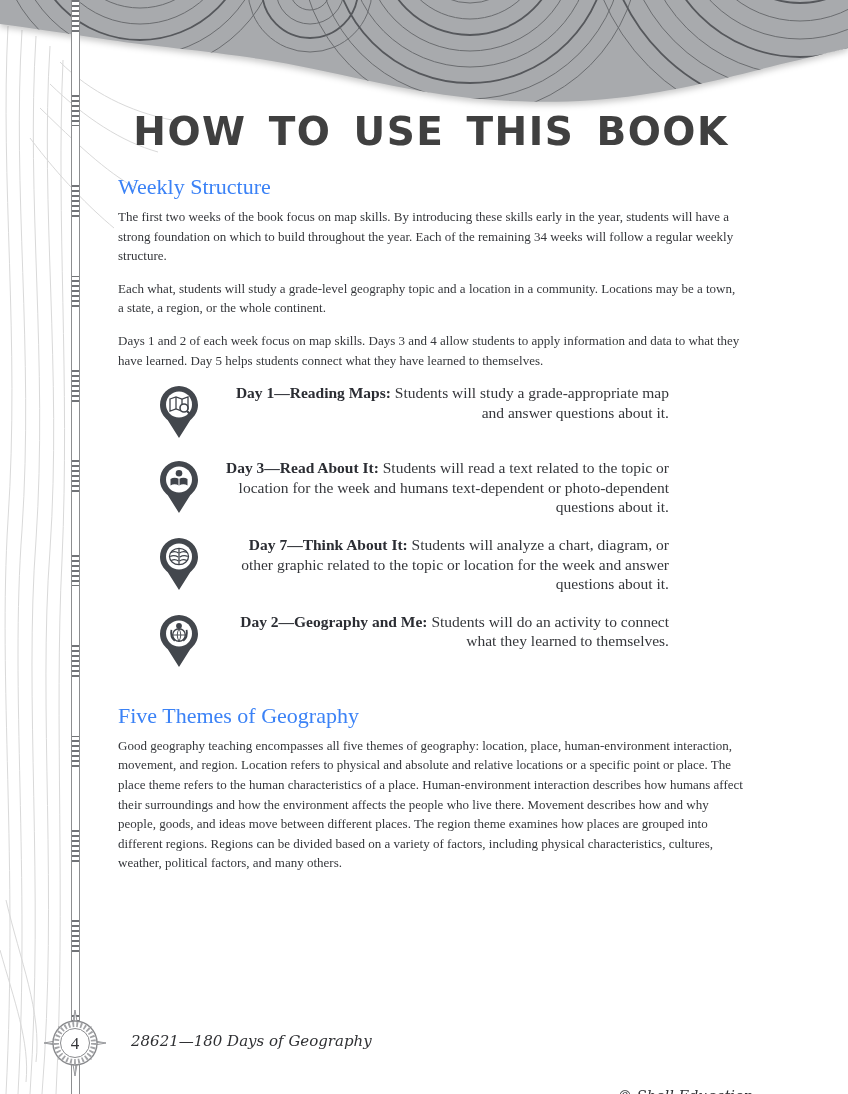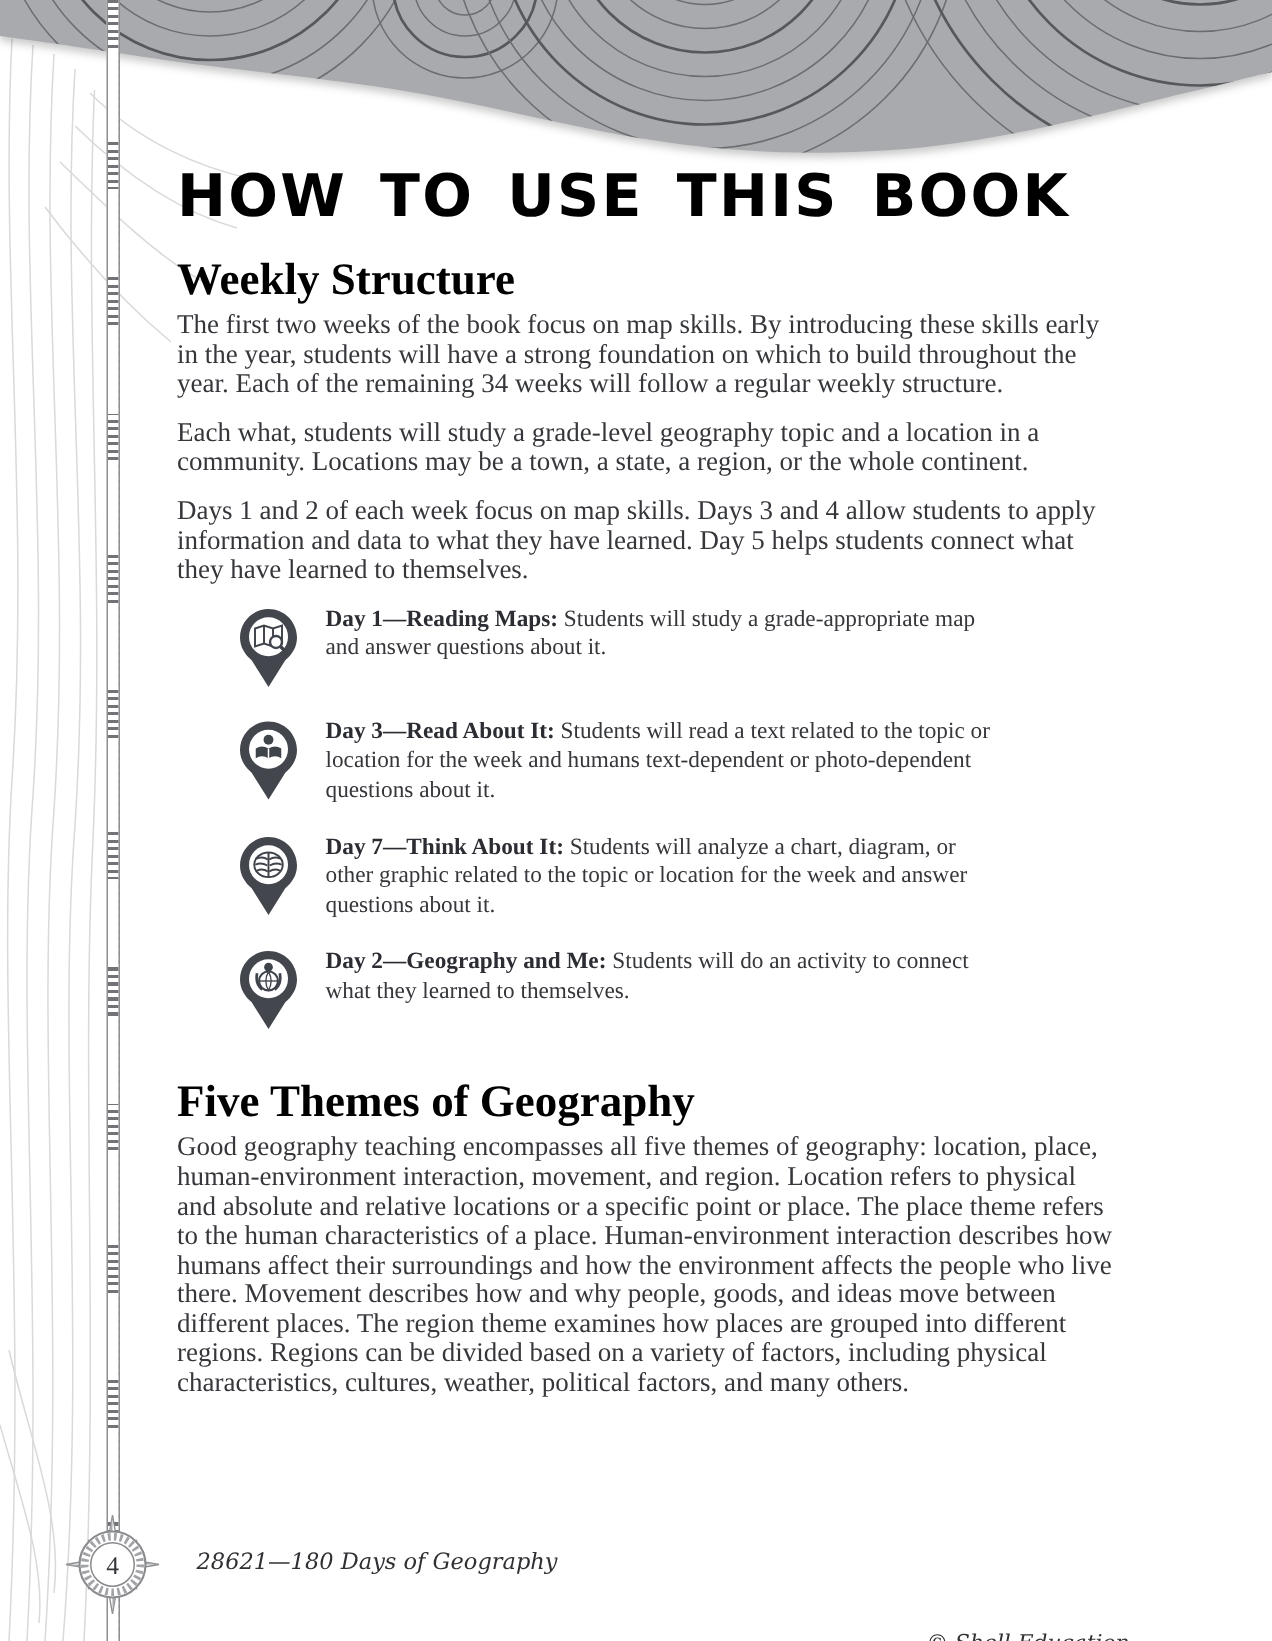--- a/index.html
+++ b/index.html
@@ -18,31 +18,31 @@
     border-left:1px solid #8d8e90;border-right:1px solid #8d8e90;
     background:
       repeating-linear-gradient(to bottom,rgba(255,255,255,0) 0 34px,#ffffff 34px 92px),
       repeating-linear-gradient(to bottom,#717377 0 2px,#ffffff 2px 5px);
     background-color:#fff;
   }
   .compass{position:absolute;left:42px;top:1008px;width:66px;height:70px;z-index:4;}
   
   .content{position:absolute;left:118px;top:110px;width:626px;z-index:5;color:#35373b;}
   .title{
-    margin:0 0 20px 0;text-align:left;
+    margin:0 0 20px 0;text-align:center;
     font-family:"DejaVu Sans",sans-serif;font-weight:900;
     font-size:39px;line-height:44px;letter-spacing:1.5px;word-spacing:7px;
-    color:#000000;
+    color:#404040;
   }
   h2.sect{
     margin:18px 0 7px 0;
-    font-size:30px;line-height:26px;font-weight:bold;color:#000000;
-  }
-  p.body{margin:0 0 13px 0;font-size:18px;line-height:19.6px;}
-  .day{display:flex;margin:0 0 18px 40px;}
+    font-size:22px;line-height:26px;font-weight:normal;color:#3b82f6;
+  }
+  p.body{margin:0 0 13px 0;font-size:13px;line-height:19.6px;}
+  .day{display:flex;margin:0 0 18px 40px;text-align:right;}
   .day-pin{flex:none;width:42px;height:56px;margin-top:1px;}
   .day-text{margin-left:17px;width:452px;font-size:15.5px;line-height:19.6px;}
   .day-label{font-weight:bold;color:#2b2d33;}
   
   .footer-left{
     position:absolute;left:131px;top:1032px;z-index:5;
     font-family:"DejaVu Serif",serif;font-style:italic;font-size:15px;color:#2f3033;text-align:center;
   }
   .footer-right{
     position:absolute;right:95px;top:1088px;z-index:5;

